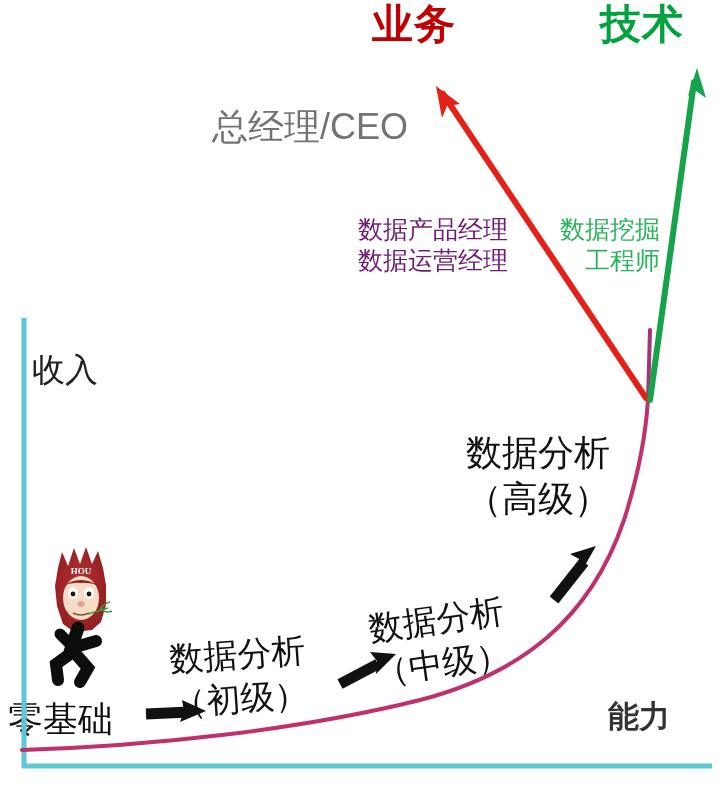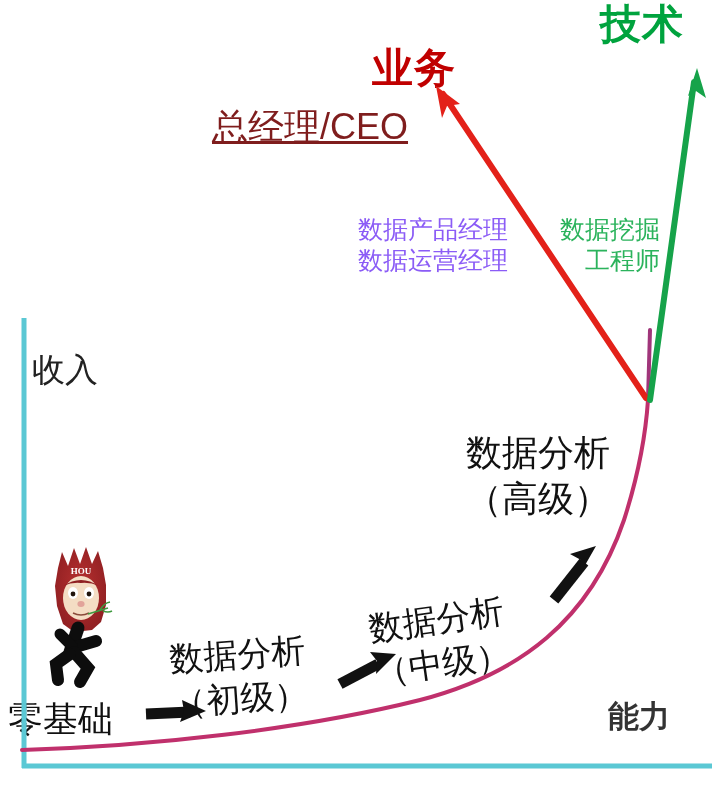--- a/index.html
+++ b/index.html
@@ -20,48 +20,46 @@
     white-space: pre;
     line-height: 1.08;
   }
   #title-business {
     left: 372px;
     top: 2px;
     font-size: 41px;
     font-weight: bold;
     color: #c00000;
     letter-spacing: 1px;
-    margin-top: 44px;
   }
   #title-tech {
     left: 600px;
     top: 2px;
     font-size: 41px;
     font-weight: bold;
     color: #00a33e;
     letter-spacing: 1px;
   }
   #label-ceo {
     left: 212px;
     top: 108px;
     font-size: 36px;
-    color: #7f1d1d;
-    text-decoration: underline;
+    color: #737373;
   }
   #label-data-scientist {
     left: 478px;
     top: 108px;
     font-size: 36px;
     color: #2bb35c;
   }
   #label-pm-group {
     left: 358px;
     top: 214px;
     font-size: 25px;
-    color: #8b5cf6;
+    color: #701a75;
     line-height: 1.24;
   }
   #label-mining-group {
     left: 560px;
     top: 214px;
     font-size: 25px;
     color: #2bb35c;
     line-height: 1.24;
     text-align: right;
   }

